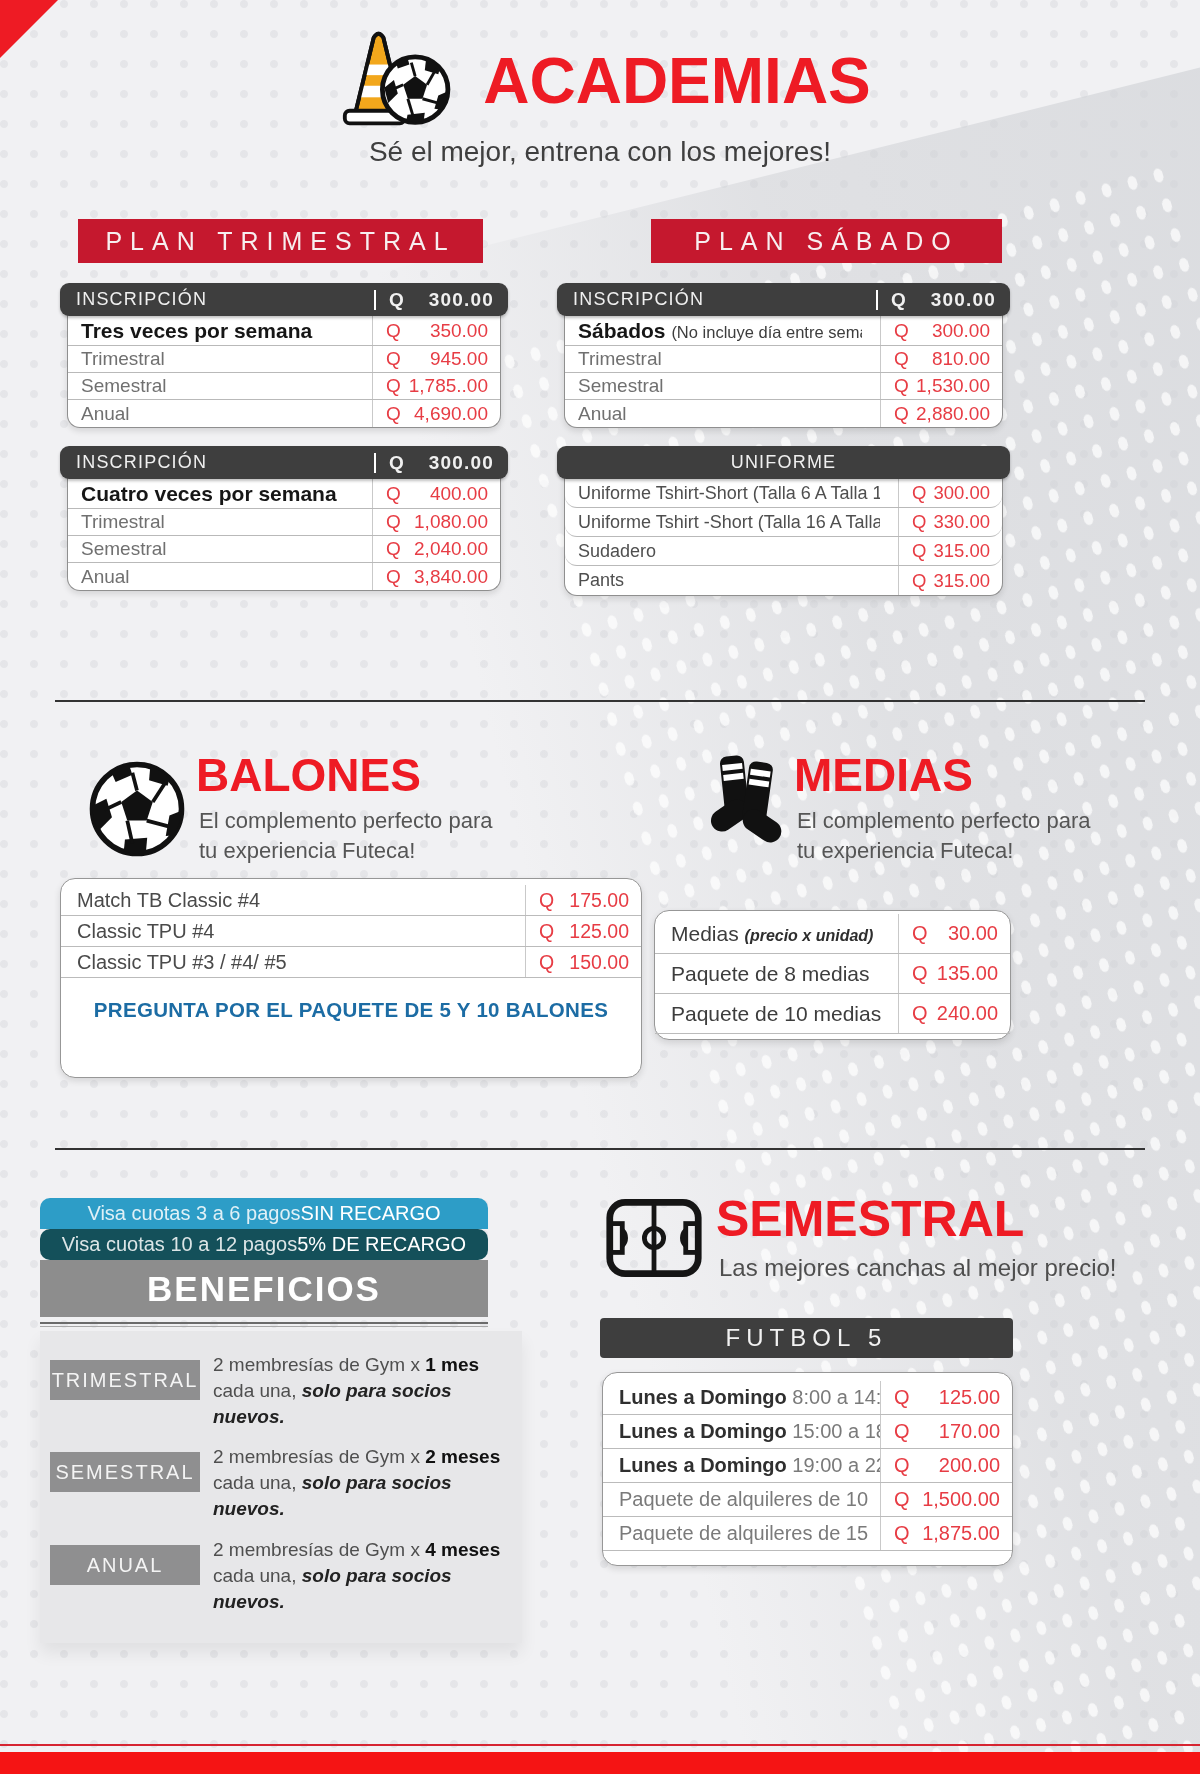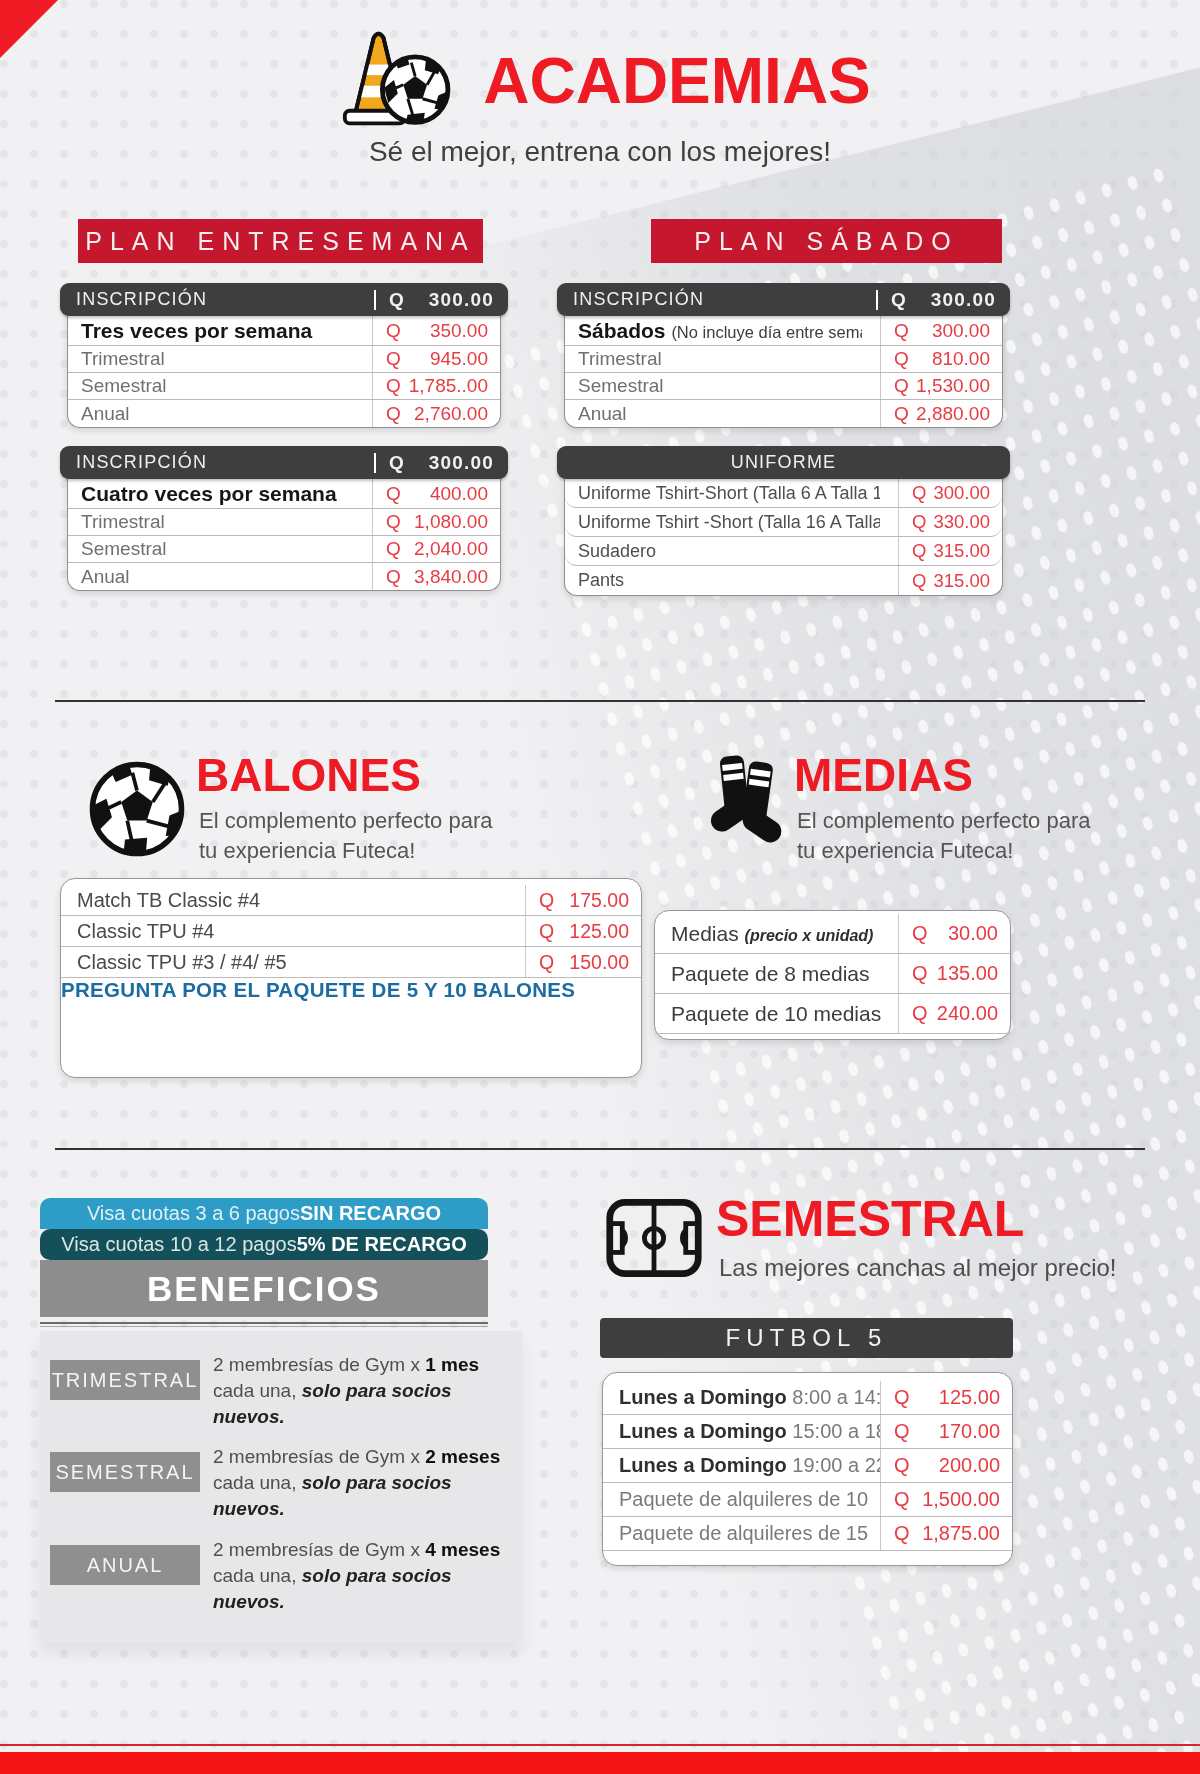--- a/index.html
+++ b/index.html
@@ -83,34 +83,34 @@
   .medias-title{left:794px;top:748px;}
   .medias-sub{left:797px;top:806px;}
   .medias-icon{left:703px;top:752px;}
 
   .simple-box{background:#fff;border:1.5px solid #979797;border-radius:15px;box-shadow:0 3px 7px rgba(0,0,0,.12);}
   .srow{display:flex;align-items:center;border-bottom:1px solid #bbb;padding-left:16px;}
   .balones-box{left:60px;top:878px;width:582px;height:200px;padding-top:6px;}
   .balones-box .srow{height:31px;}
   .balones-box .plabel{font-size:20px;color:#4a4a4a;}
   .balones-box .pprice{width:116px;font-size:19.5px;}
-  .note-lines{text-align:left;}
+  .note-lines{text-align:center;margin-top:20px;}
   .note-line{font-size:20.5px;font-weight:700;color:var(--blue-note);letter-spacing:.3px;margin-bottom:13px;}
   .medias-box{left:654px;top:910px;width:357px;height:130px;padding-top:3px;}
   .medias-box .srow{height:40px;}
   .medias-box .plabel{font-size:21px;color:#3d3d3d;}
   .medias-box .plabel .note{font-size:16px;font-style:italic;font-weight:700;color:#2e2e2e;}
   .medias-box .pprice{width:112px;font-size:20px;}
 
   
   .visa1{left:40px;top:1198px;width:448px;height:31px;background:var(--visa-blue);border-radius:10px 10px 0 0;
     display:flex;align-items:center;justify-content:center;font-size:20px;color:rgba(255,255,255,.85);}
   .visa2{left:40px;top:1229px;width:448px;height:31px;background:var(--visa-teal);border-radius:10px;
     display:flex;align-items:center;justify-content:center;font-size:20px;color:rgba(255,255,255,.85);z-index:2;}
-  .visa-bold{font-weight:700;color:#fff;}
+  .visa-bold{font-weight:400;color:#fff;}
   .beneficios-bar{left:40px;top:1260px;width:448px;height:57px;background:var(--bar-gray);
     display:flex;align-items:center;justify-content:center;color:#fff;font-size:35px;font-weight:800;letter-spacing:2px;}
   .ben-divider{left:40px;top:1322px;width:448px;height:5px;border-top:2px solid #6b6b6b;border-bottom:1px solid #a8a8a8;}
   .ben-panel{left:40px;top:1331px;width:482px;height:312px;background:#e7e7e9;box-shadow:0 10px 16px rgba(0,0,0,.07);}
   .ben-tag{width:150px;height:40px;background:#8f8f90;color:#f4f4f4;display:flex;align-items:center;justify-content:center;
     font-size:20px;letter-spacing:2px;}
   .tag1{left:50px;top:1360px;}
   .tag2{left:50px;top:1452px;}
   .tag3{left:50px;top:1545px;}
   .ben-text{width:310px;font-size:19px;color:#4f4f4f;line-height:26px;}
@@ -179,21 +179,21 @@
             <line x1="80.4" y1="75.5" x2="86" y2="94"></line>
             <line x1="75.6" y1="61" x2="64" y2="66"></line>
           </g>
         </g>
       </svg>
     </span>
     <span class="page-title">ACADEMIAS</span>
   </div>
   <div class="abs tagline">Sé el mejor, entrena con los mejores!</div>
 
-  <div class="abs plan-banner banner-entre">PLAN ENTRESEMANA</div>
+  <div class="abs plan-banner banner-entre">PLAN TRIMESTRAL</div>
   <div class="abs plan-banner banner-sab">PLAN SÁBADO</div>
 
   <div class="abs ptable t-entre1">
     <div class="ptable-head">
       <span>INSCRIPCIÓN</span>
       <span class="h-price">
         <span class="h-div"></span>
         <span class="h-cur">Q</span>
         <span class="h-amt">300.00</span>
       </span>
@@ -217,21 +217,21 @@
         <span class="plabel">Semestral</span>
         <span class="pprice">
             <span class="cur">Q</span>
             <span class="amt">1,785..00</span>
           </span>
       </div>
       <div class="prow">
         <span class="plabel">Anual</span>
         <span class="pprice">
             <span class="cur">Q</span>
-            <span class="amt">2,760.00</span>
+            <span class="amt">4,690.00</span>
           </span>
       </div>
     </div>
   </div>
 
   <div class="abs ptable t-entre2">
     <div class="ptable-head">
       <span>INSCRIPCIÓN</span>
       <span class="h-price">
         <span class="h-div"></span>

